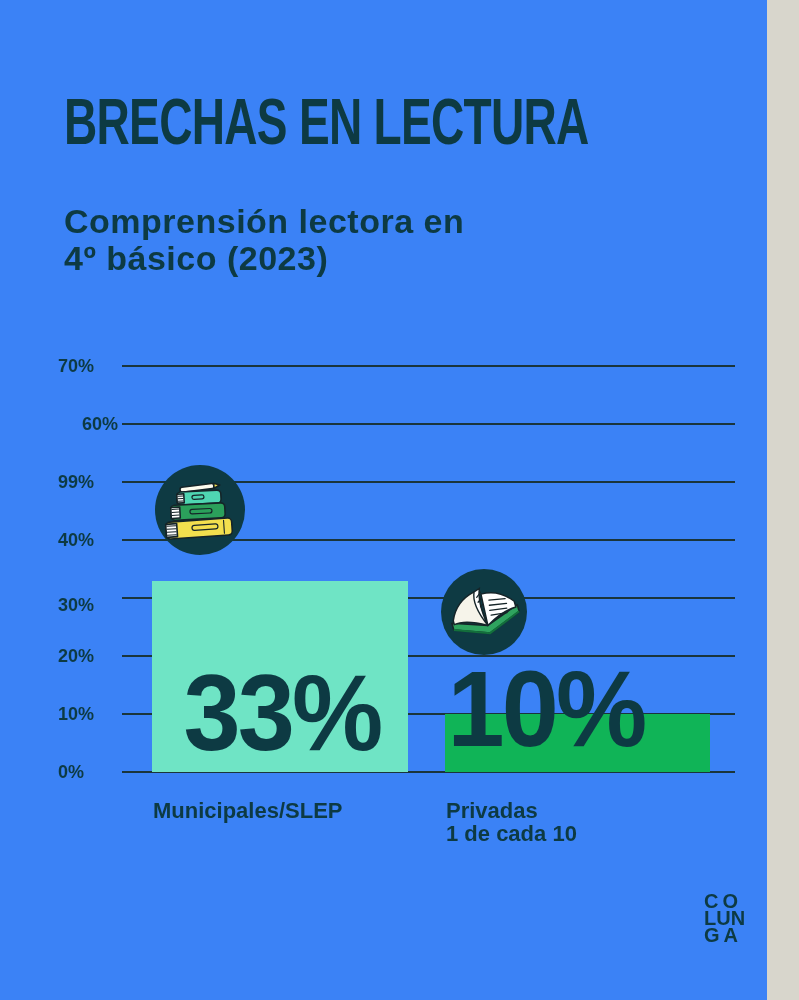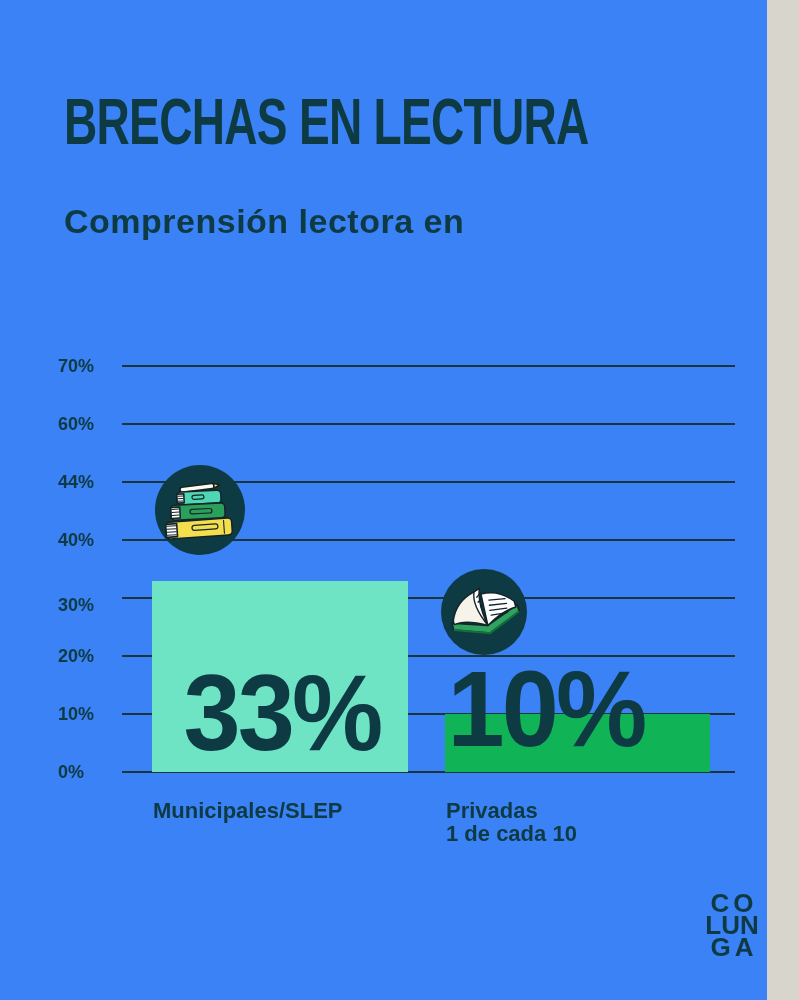--- a/index.html
+++ b/index.html
@@ -41,51 +41,52 @@
     line-height:23px; color:#0d3a43;
   }
   .icon-badge { position:absolute; }
   .source {
     position:absolute; left:38px; top:936px; font-size:19.5px; color:#0d3a43;
   }
   .source .lbl { font-weight:800; }
   .source .txt { font-weight:500; margin-left:5px; }
   .logo {
     position:absolute; left:704px; top:893px; width:56px;
-    font-weight:800; color:#0d3a43; text-align:center; line-height:0.84;
-    font-size:26px; letter-spacing:0;
+    font-weight:800; color:#0d3a43; text-align:left; line-height:0.84;
+    font-size:20px; letter-spacing:0;
   }
   .logo .wide { letter-spacing:4px; margin-right:-4px; }
 </style>
 </head>
 <body>
 
 <div class="canvas">
 
   <div class="title">BRECHAS EN LECTURA</div>
 
   <div class="subtitle">
     <div>Comprensión lectora en</div>
+    <div>4º básico (2023)</div>
   </div>
 
   <div id="chart-plot">
       <div class="gridline" style="top: 771px;"></div>
       <div class="tick-label" style="top: 759px;">0%</div>
       <div class="gridline" style="top: 713px;"></div>
       <div class="tick-label" style="top: 701px;">10%</div>
       <div class="gridline" style="top: 655px;"></div>
       <div class="tick-label" style="top: 643px;">20%</div>
       <div class="gridline" style="top: 597px;"></div>
       <div class="tick-label" style="top: 585px; margin-top: 7px;">30%</div>
       <div class="gridline" style="top: 539px;"></div>
       <div class="tick-label" style="top: 527px;">40%</div>
       <div class="gridline" style="top: 481px;"></div>
-      <div class="tick-label" style="top: 469px;">44%</div>
+      <div class="tick-label" style="top: 469px;">99%</div>
       <div class="gridline" style="top: 423px;"></div>
-      <div class="tick-label" style="top: 411px;">60%</div>
+      <div class="tick-label" style="top: 411px; text-align: right;">60%</div>
       <div class="gridline" style="top: 365px;"></div>
       <div class="tick-label" style="top: 353px;">70%</div>
       <div class="bar" style="left: 152px; width: 256px; top: 580.6px; height: 191.4px; background: rgb(111, 228, 197);"></div>
       <div class="bar-value" style="left: 282px; top: 659px;">33%</div>
       <div class="bar-cat" style="left: 153px;">
         <div>Municipales/SLEP</div>
       </div>
       <div class="bar" style="left: 445px; width: 265px; top: 714px; height: 58px; background: rgb(16, 180, 87);"></div>
       <div class="bar-value" style="left: 546px; top: 655px;">10%</div>
       <div class="bar-cat" style="left: 446px;">

